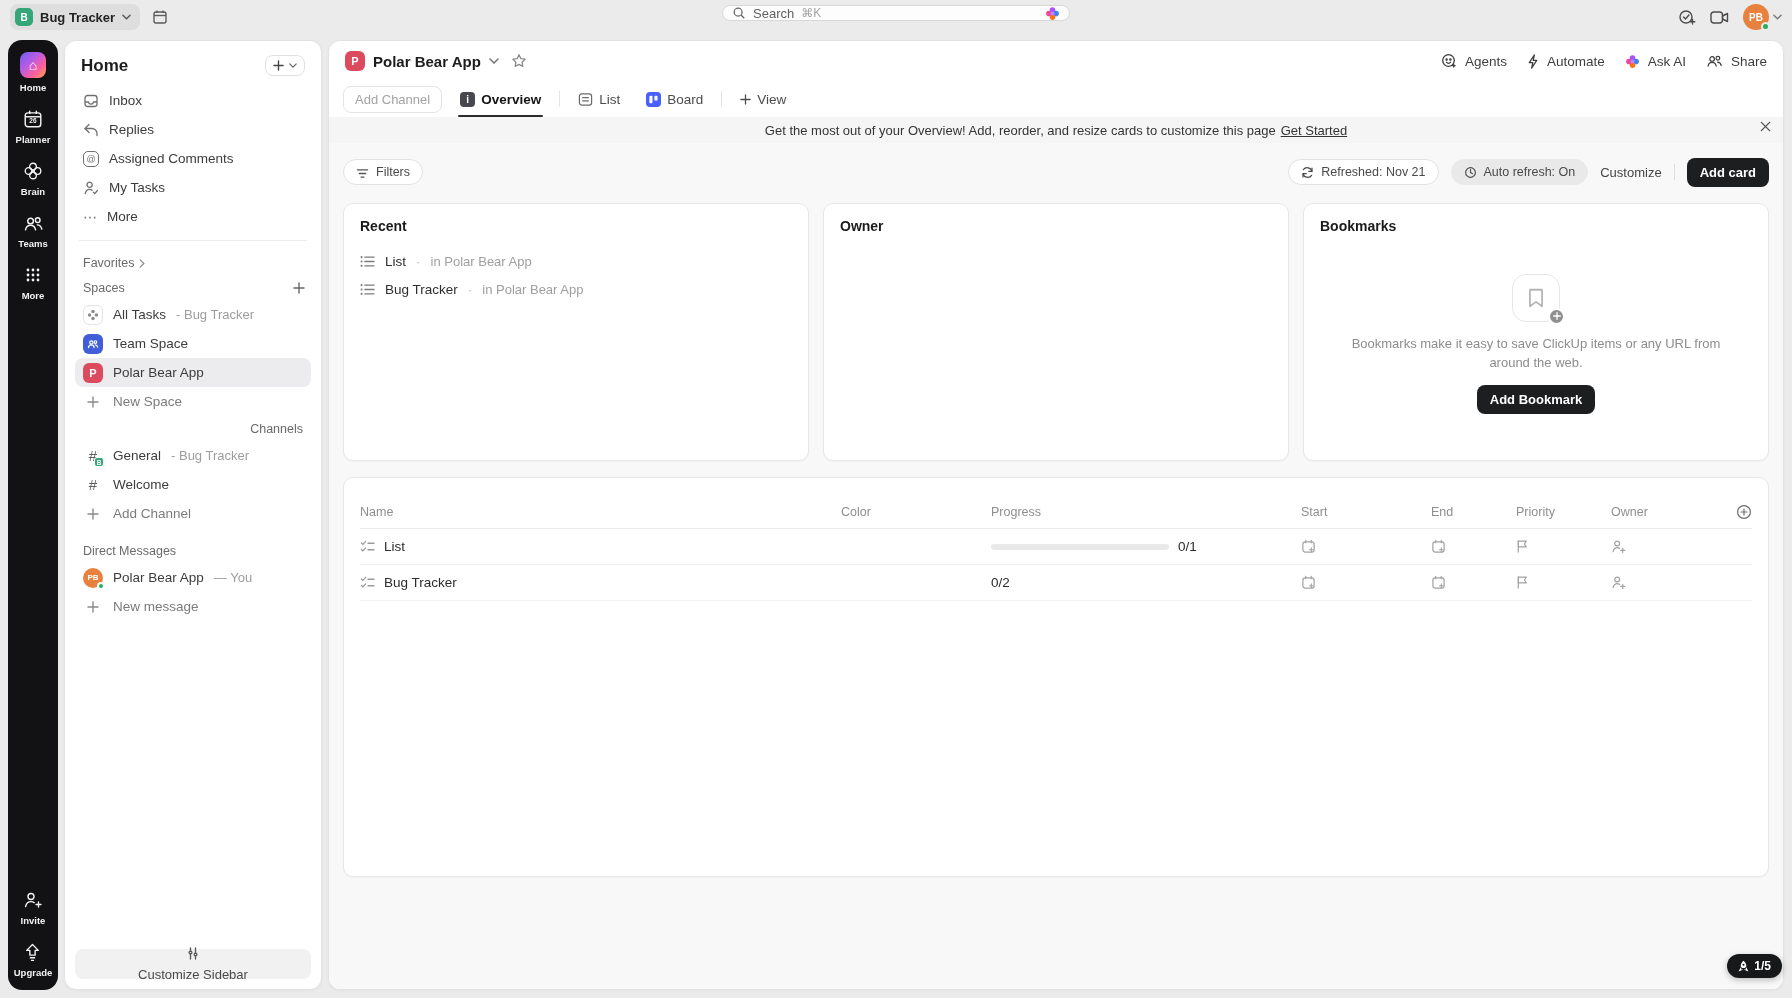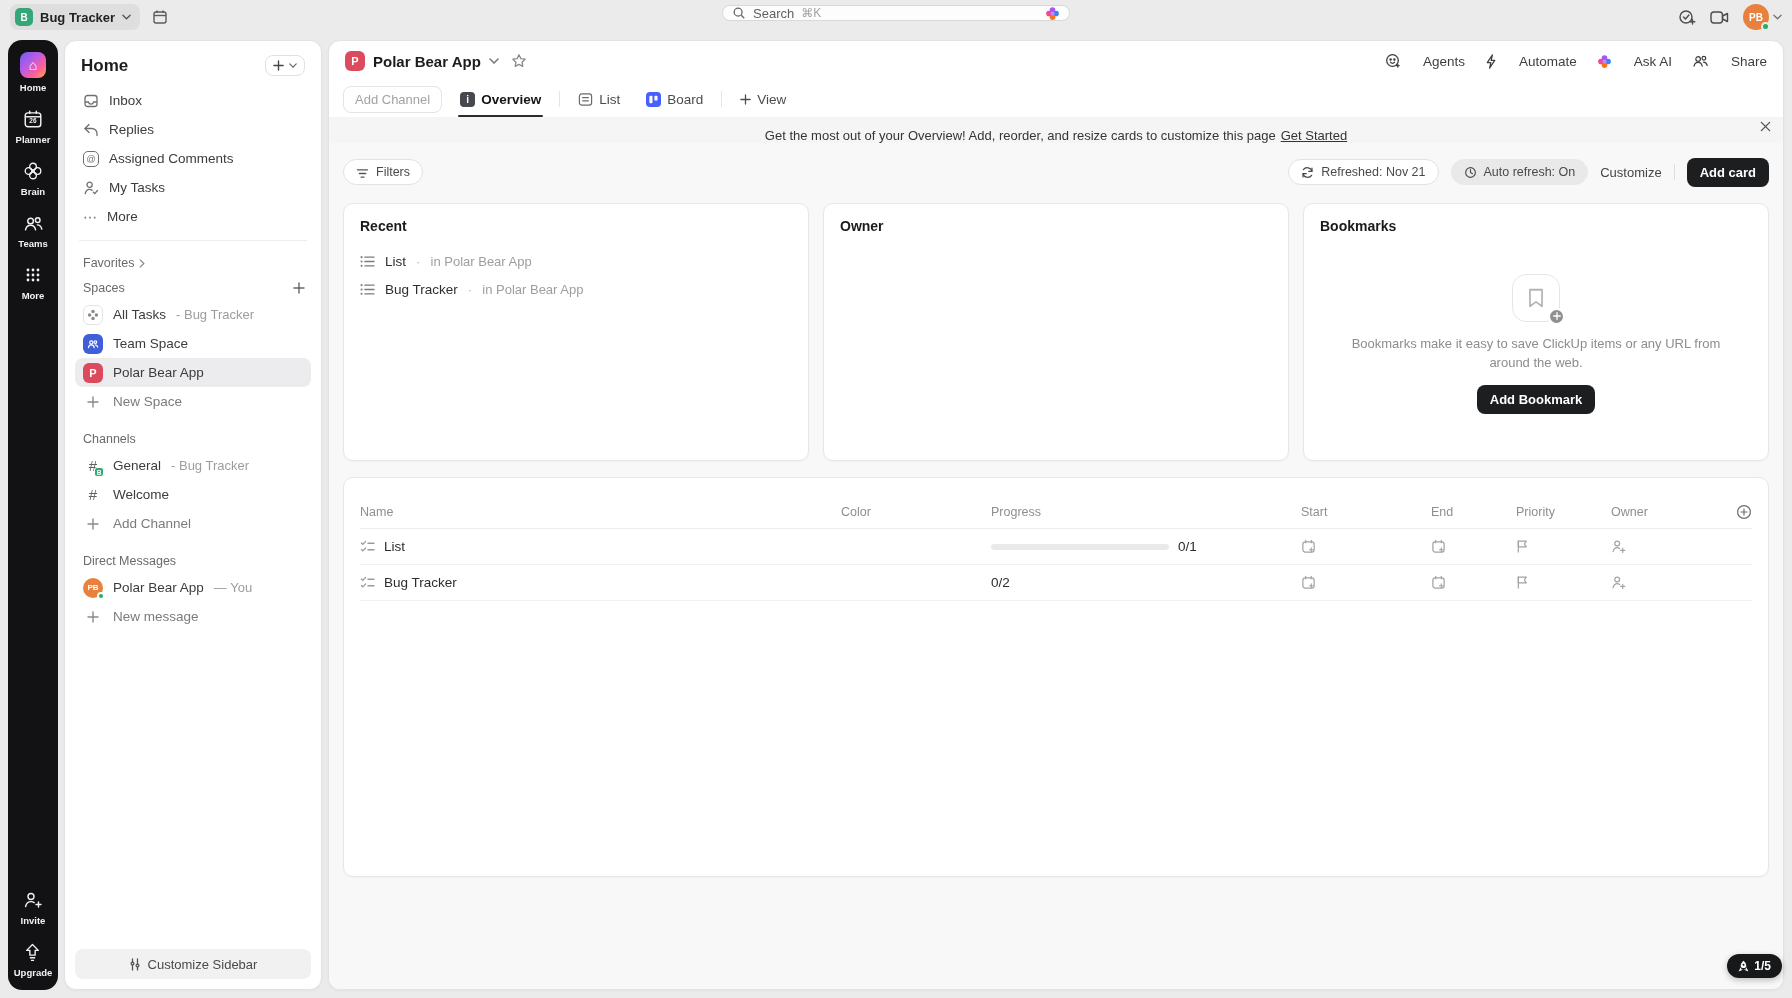--- a/index.html
+++ b/index.html
@@ -49,40 +49,40 @@
   .sb-sec-row { display:flex; align-items:center; justify-content:space-between; padding-right:6px; }
   .sq-ic { width:20px; height:20px; border-radius:6px; display:grid; place-items:center; flex:none; }
   .sq-white { background:#fff; border:1px solid #e3e3e3; color:#8a8a8a; }
   .sq-blue { background:var(--space-blue); color:#fff; }
   .sq-red { background:var(--space-red); color:#fff; font-size:11px; font-weight:bold; }
   .hash { font-size:15px; color:#606060; width:20px; text-align:center; position:relative; }
   .hash-badge { position:absolute; right:-1px; bottom:-3px; width:10px; height:10px; border-radius:3px; background:var(--workspace-green); color:#fff; font-size:6.5px; font-weight:bold; display:grid; place-items:center; border:1px solid #fff; }
   .dm-avatar { position:relative; width:20px; height:20px; border-radius:50%; background:var(--dm-orange); color:#fff; font-size:8px; font-weight:bold; display:grid; place-items:center; flex:none; }
   .dm-dot { position:absolute; right:-2px; bottom:-2px; width:8px; height:8px; border-radius:50%; background:var(--online-green); border:2px solid #fff; }
   .sb-bottom { margin-top:auto; padding-top:8px; }
-  .customize-btn { width:100%; height:30px; background:#f1f1f1; border:none; border-radius:8px; display:flex; align-items:center; justify-content:center; gap:7px; color:#4a4a4a; font-size:13px; cursor:pointer; font-family:inherit; }
+  .customize-btn { width:100%; height:30px; background:#f1f1f1; border:none; border-radius:8px; display:flex; align-items:center; justify-content:center; gap:7px; color:#4a4a4a; font-size:13px; cursor:pointer; font-family:inherit;flex-direction:column; }
 
   
   .main { position:absolute; left:328px; top:40px; right:8px; bottom:8px; background:#fff; border:1px solid #e2e2e2; border-radius:12px; overflow:hidden; display:flex; flex-direction:column; box-shadow:0 1px 3px rgba(0,0,0,.04); }
   .main-head { height:40px; flex:none; display:flex; align-items:center; gap:8px; padding:0 16px; }
   .p-badge { width:20px; height:20px; border-radius:6px; background:var(--space-red); color:#fff; font-size:11px; font-weight:bold; display:grid; place-items:center; }
   .main-title { font-size:15px; font-weight:bold; color:#1c1c1c; }
   .head-actions { margin-left:auto; display:flex; align-items:center; gap:20px; }
-  .head-action { display:flex; align-items:center; gap:22px; color:#3e3e3e; font-size:13.5px; cursor:pointer; }
+  .head-action { display:flex; align-items:center; gap:8px; color:#3e3e3e; font-size:13.5px; cursor:pointer; }
 
   .tabs-row { height:36px; flex:none; display:flex; align-items:center; gap:10px; padding:0 14px; }
   .add-channel-pill { border:1px solid #e4e4e4; border-radius:8px; padding:5px 11px; color:#a3a3a3; font-size:13px; background:#fff; cursor:pointer; }
   .tab { position:relative; height:100%; display:flex; align-items:center; gap:6px; padding:0 8px; font-size:13.5px; color:#4c4c4c; cursor:pointer; }
   .tab.active { font-weight:bold; color:#151515; }
   .tab.active::after { content:""; position:absolute; left:6px; right:6px; bottom:0; height:2px; background:#2b2b2b; border-radius:2px; }
   .tab-sep { width:1px; height:16px; background:#e4e4e4; }
   .info-sq { width:15px; height:15px; border-radius:4px; background:#46484d; color:#fff; font-size:10px; font-weight:bold; display:grid; place-items:center; }
   .board-sq { width:15px; height:15px; border-radius:4px; background:var(--board-blue); display:grid; place-items:center; }
 
-  .banner { height:26px; flex:none; background:#f5f5f5; display:flex; align-items:flex-end; justify-content:center; gap:5px; position:relative; font-size:13px; color:#353535; }
+  .banner { height:26px; flex:none; background:#f5f5f5; display:flex; align-items:center; justify-content:center; gap:5px; position:relative; font-size:13px; color:#353535; }
   .banner-link { text-decoration:underline; cursor:pointer; color:#353535; }
   .banner-close { position:absolute; right:12px; top:4px; cursor:pointer; color:#555; }
 
   .content { flex:1; background:#f8f8f8; padding:14px; display:flex; flex-direction:column; gap:16px; overflow:hidden; }
 
   .toolbar { height:30px; flex:none; display:flex; align-items:center; }
   .pill { display:flex; align-items:flex-end; gap:7px; border-radius:15px; padding:5px 12px; font-size:12.5px; color:#4a4a4a; cursor:pointer; }
   .pill-line { background:#fff; border:1px solid #e2e2e2; }
   .pill-gray { background:#e9e9ea; border:1px solid #e9e9ea; }
   .toolbar-right { margin-left:auto; display:flex; align-items:center; gap:12px; }
@@ -376,21 +376,21 @@
   </div>
   <div class="sb-item">
     <span class="ic" style="width:20px;display:grid;place-items:center;">
         <svg width="12" height="12" viewBox="0 0 12 12" fill="none" stroke="#8a8a8a" stroke-width="1.4" stroke-linecap="round">
           <path d="M6 1v10M1 6h10"></path>
         </svg>
       </span>
     <span style="color:#7b7b7b;">New Space</span>
   </div>
 
-  <div class="sb-sec" style="margin-top:10px;">
+  <div class="sb-sec" style="margin-top:0;justify-content:flex-end;">
       <span>Channels</span>
     </div>
 
   <div class="sb-item">
     <span class="hash"><span>#</span><span class="hash-badge">B</span></span>
     <span>General</span>
     <span class="sb-suffix">- Bug Tracker</span>
   </div>
   <div class="sb-item">
     <span class="hash"><span>#</span></span>

